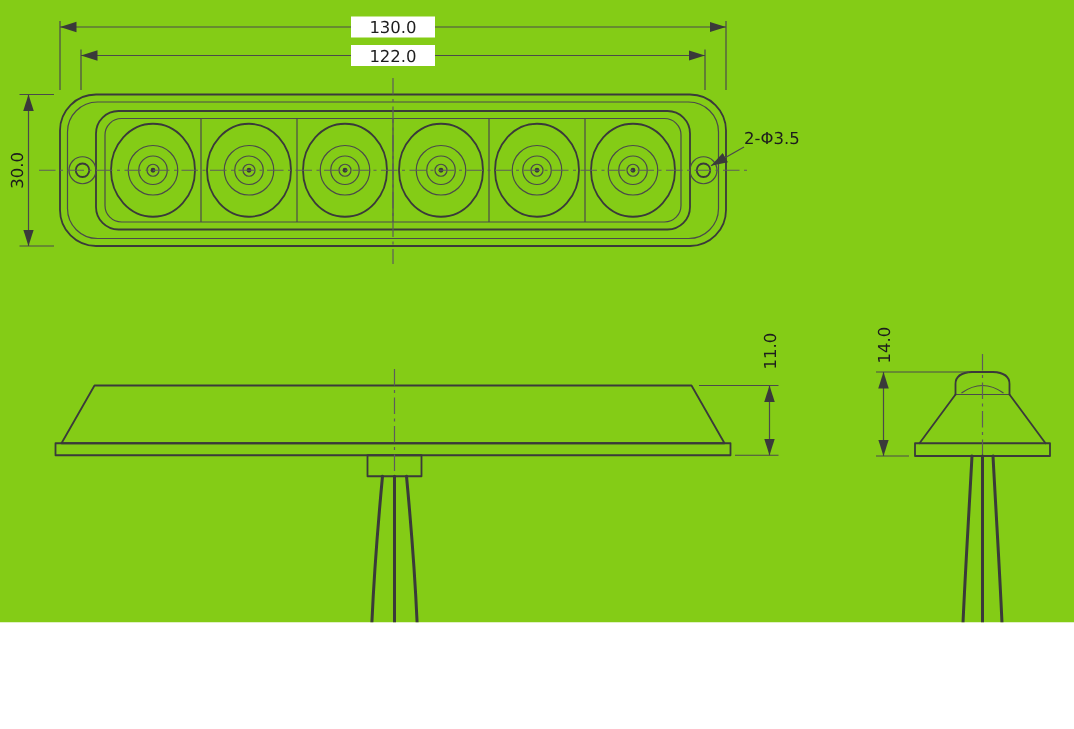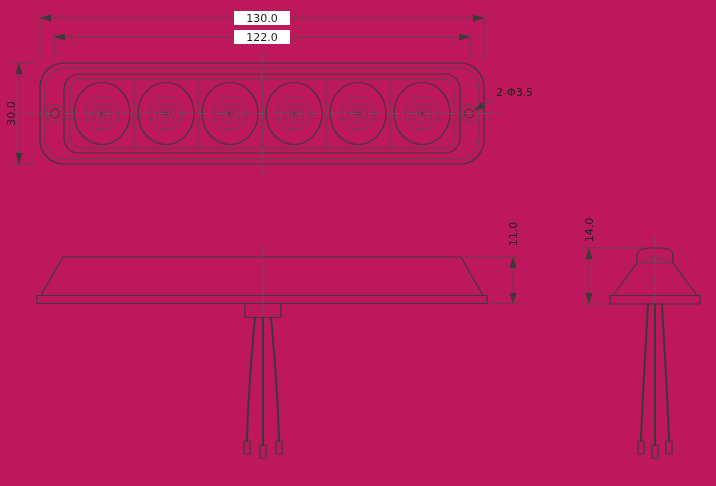--- a/index.html
+++ b/index.html
@@ -1,16 +1,16 @@
 <!DOCTYPE html>
 <html><head>
 <meta charset="utf-8">
 <style>
   html,body{margin:0;padding:0;background:#ffffff;}
-  .sheet{width:716px;height:486px;position:relative;background:#be185d;overflow:hidden;
+  .sheet{width:716px;height:415px;position:relative;background:#84cc16;overflow:hidden;
          font-family:"DejaVu Sans", sans-serif;}
   svg{display:block;}
   .ln{stroke:#3a3a3a;stroke-width:1.2;fill:none;stroke-linejoin:round;stroke-linecap:round;}
   .thin{stroke:#4a4a4a;stroke-width:0.8;fill:none;}
   .dim{stroke:#4a4a4a;stroke-width:0.8;fill:none;}
   .cl{stroke:#5c5c5c;stroke-width:0.8;fill:none;stroke-dasharray:11 3 2 3;}
   .wire{stroke:#3a3a3a;stroke-width:2;fill:none;stroke-linecap:round;}
   .mask{fill:#ffffff;stroke:none;}
   .dot{fill:#3a3a3a;stroke:none;}
   text{fill:#1d1d1d;font-size:11px;font-family:"DejaVu Sans", sans-serif;}

